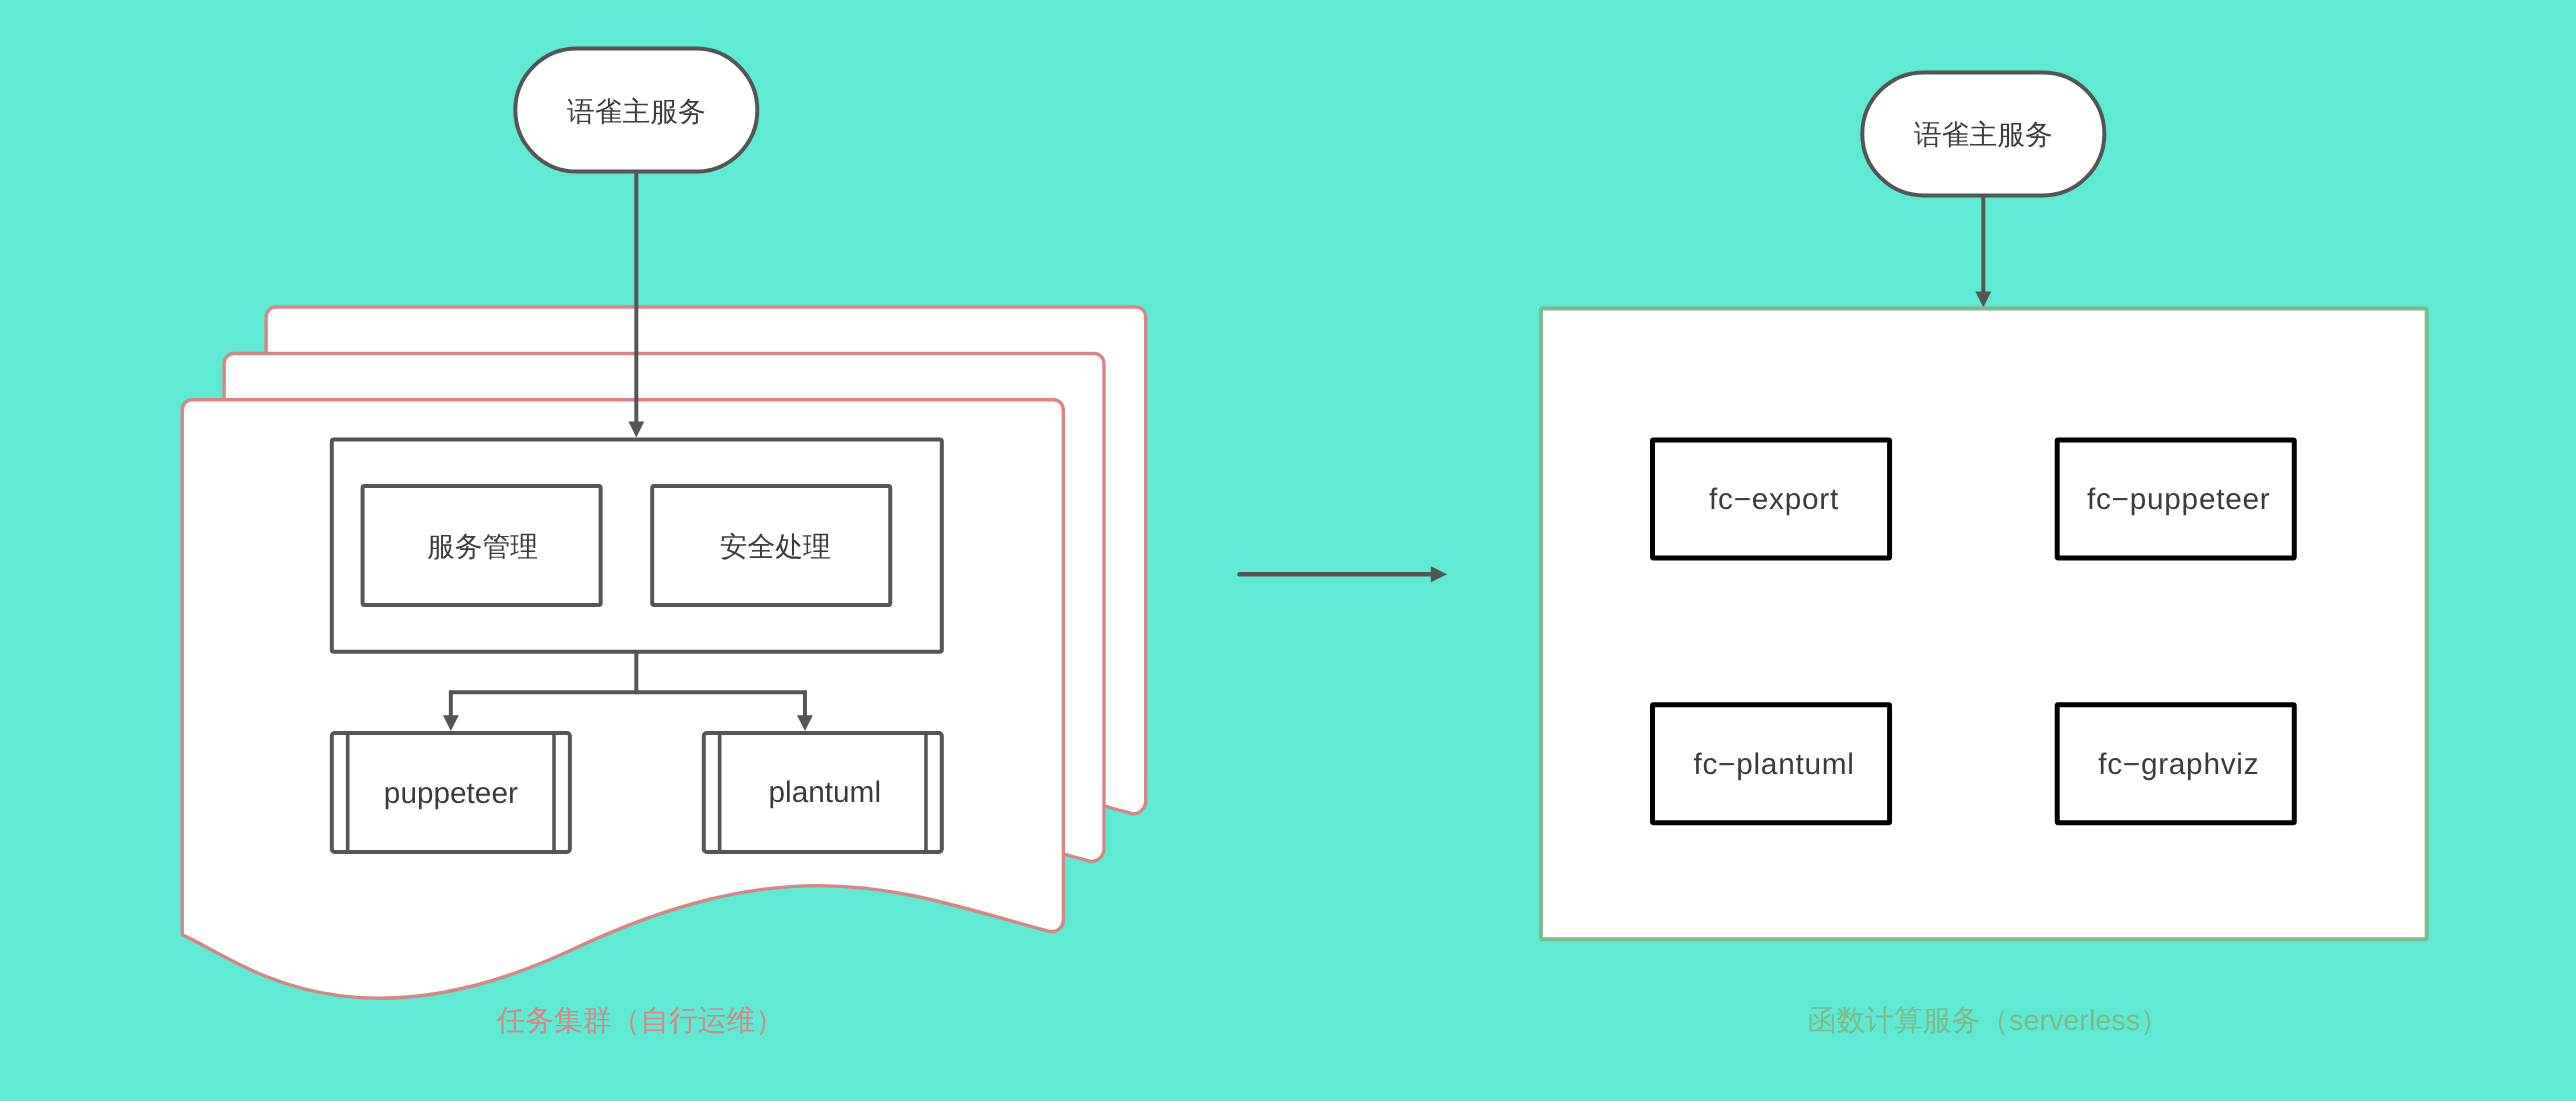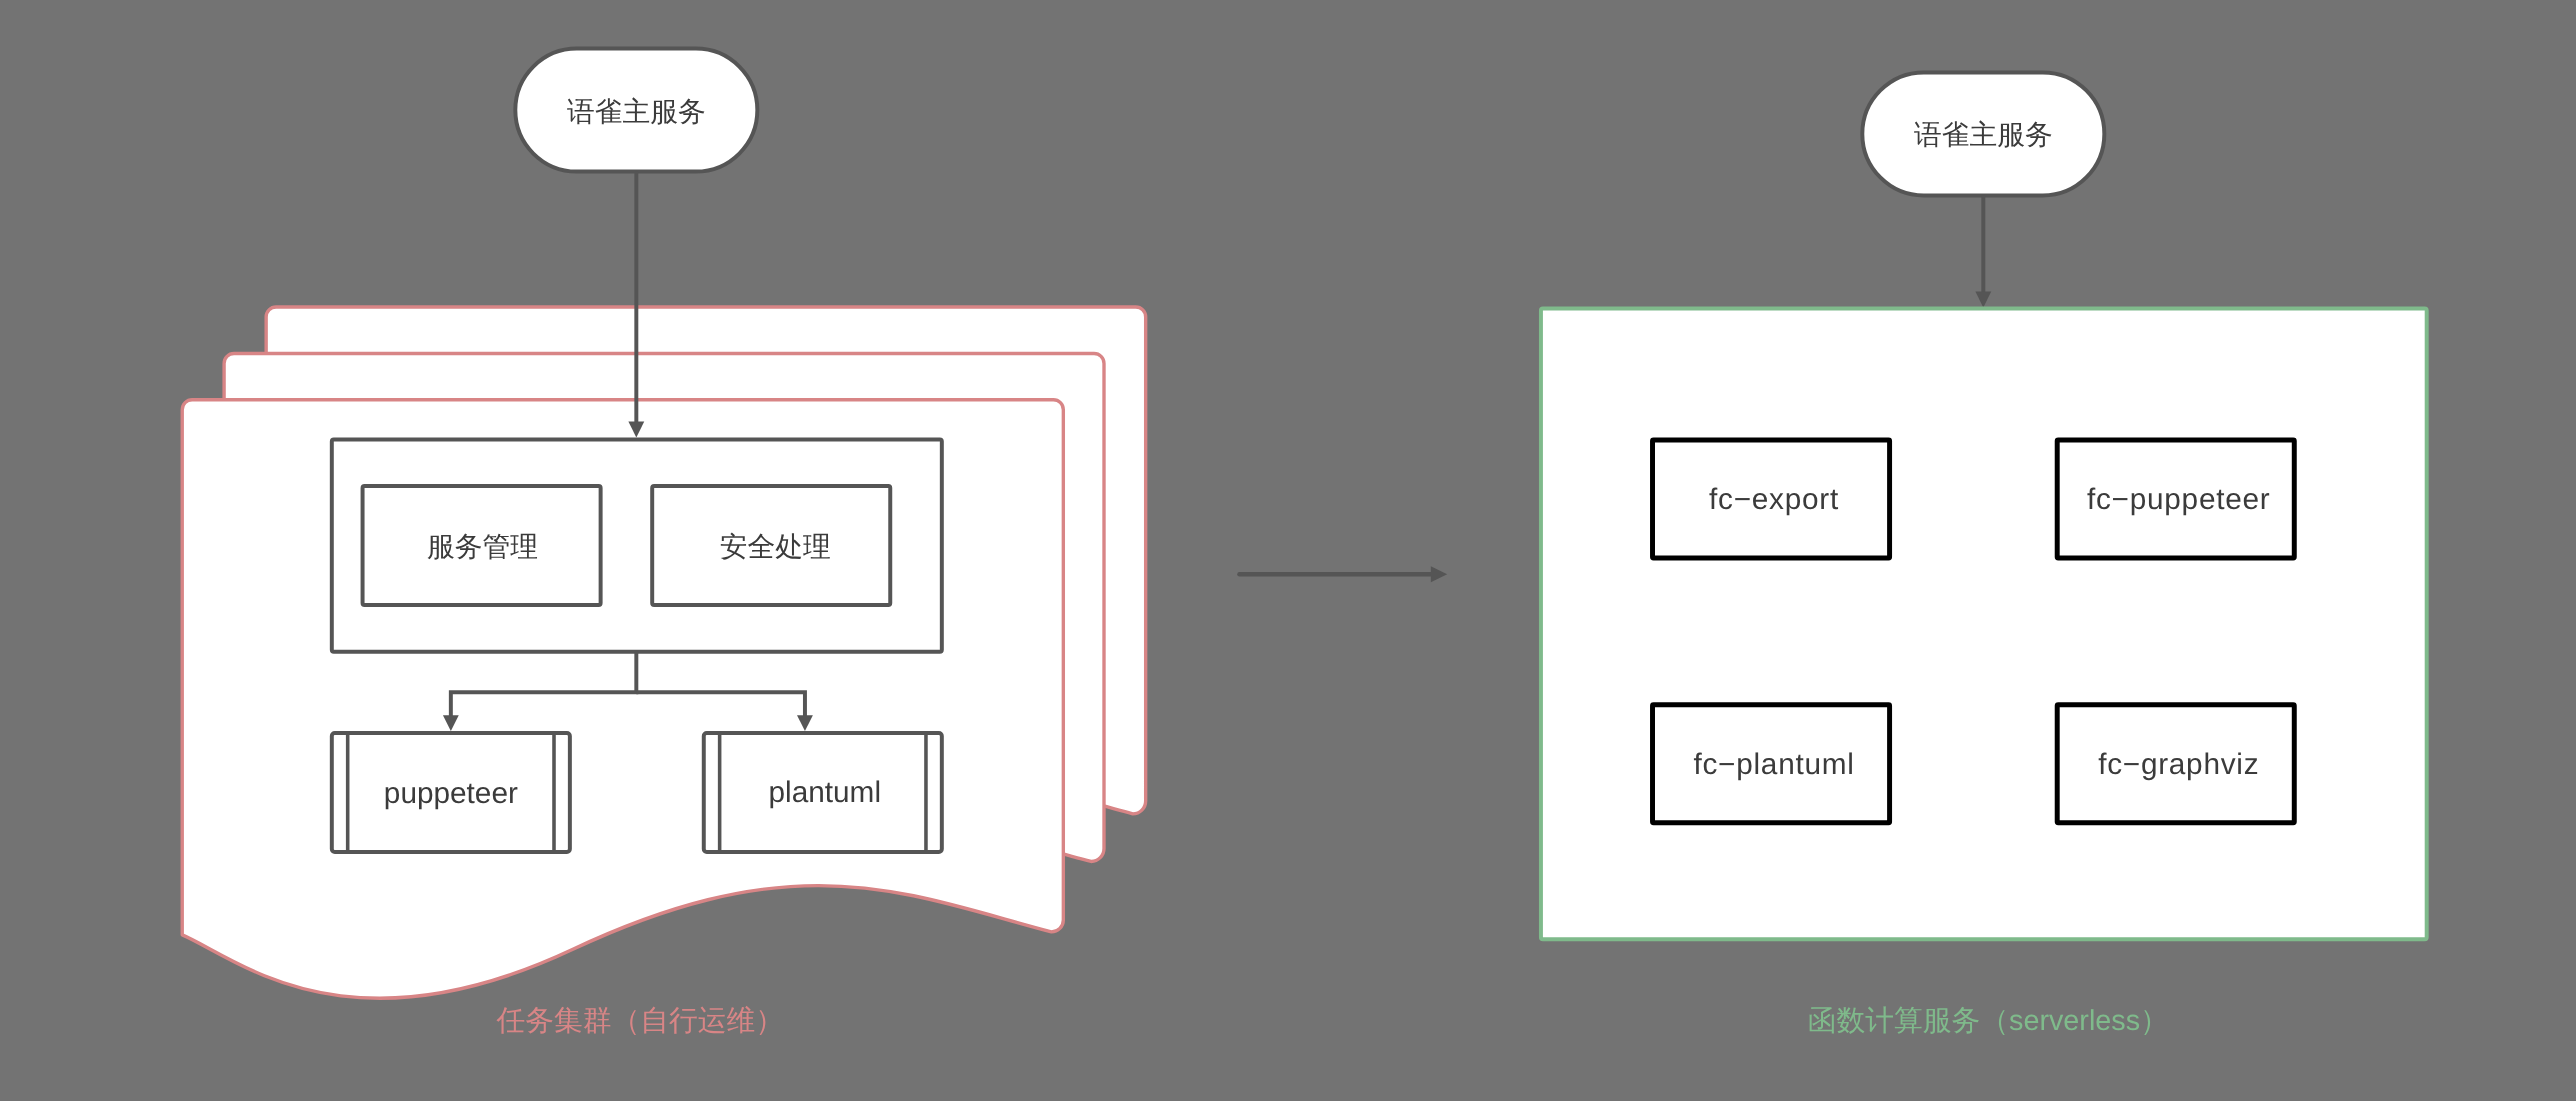--- a/index.html
+++ b/index.html
@@ -1,18 +1,18 @@
 <!DOCTYPE html>
 <html><head>
 <meta charset="utf-8">
 <title>Architecture Diagram</title>
 <style>
   html,body{margin:0;padding:0;background:#ffffff;}
   body{width:2576px;height:1101px;overflow:hidden;font-family:"Liberation Sans",sans-serif;}
-  #stage{position:relative;width:2576px;height:1101px;background:#737373;}
+  #stage{position:relative;width:2576px;height:1101px;background:#5eead4;}
   svg.diagram{position:absolute;left:0;top:0;width:2576px;height:1101px;}
   .lbl{font-family:"Liberation Sans",sans-serif;}
   svg text{-webkit-font-smoothing:antialiased;text-rendering:geometricPrecision;paint-order:stroke fill;}
   #stage{will-change:transform;transform:translateZ(0);}
 </style>
 </head>
 <body>
 
 <div id="stage">
   <svg class="diagram" viewBox="0 0 2596 1110">

